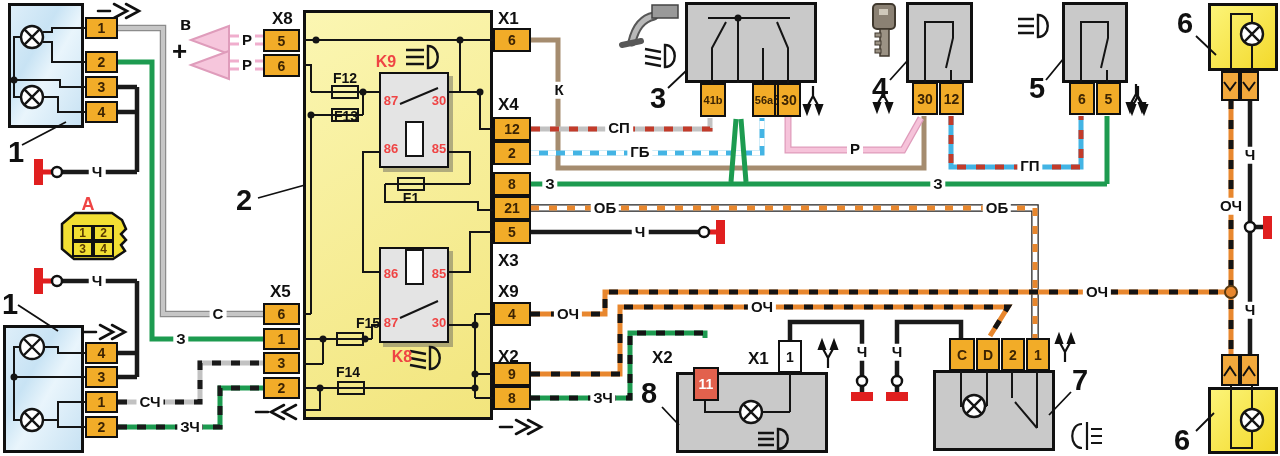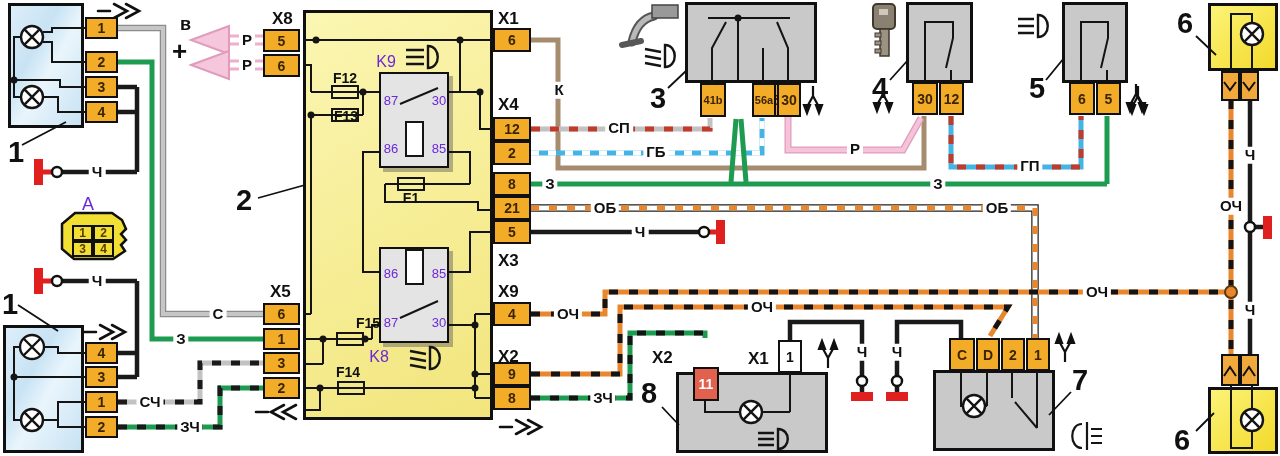--- a/index.html
+++ b/index.html
@@ -12,22 +12,22 @@
        color:#3c2403;font-weight:bold;font-size:14px;display:flex;align-items:center;
        justify-content:center;line-height:1}
   .pin.small{font-size:11px}
   .pin.white{background:#fff;color:#101010}
   .pin.red{background:#e2614d;color:#fff}
   .cell{position:absolute;box-sizing:border-box;border:2px solid #101010;background:#f2df33;
         color:#5a3a00;font-weight:bold;font-size:12px;display:flex;align-items:center;justify-content:center}
   .xlab{position:absolute;font-weight:bold;font-size:17px;color:#101010;line-height:1}
   .wlab{position:absolute;transform:translate(-50%,-50%);background:#fff;padding:0 3px;
         font-weight:bold;font-size:15px;color:#101010;line-height:1.1;white-space:nowrap}
-  .clab{position:absolute;transform:translate(-50%,-50%);font-weight:normal;font-size:13px;
-        color:#6d28d9;line-height:1;white-space:nowrap;background:transparent}
+  .clab{position:absolute;transform:translate(-50%,-50%);font-weight:bold;font-size:13px;
+        color:#ef4444;line-height:1;white-space:nowrap;background:transparent}
   .flab{position:absolute;transform:translate(-50%,-50%);font-weight:bold;font-size:14px;color:#101010;white-space:nowrap}
   .num{position:absolute;font-weight:bold;font-size:29px;color:#101010;line-height:1}
   .tlab{position:absolute;font-weight:bold;color:#101010;line-height:1}
   svg.layer{position:absolute;left:0;top:0}
 </style>
 </head>
 <body>
 
 <div class="canvas">
 
@@ -396,21 +396,21 @@
   <div class="xlab" style="left:270px;top:283px;">X5</div>
   <div class="xlab" style="left:498px;top:10px;">X1</div>
   <div class="xlab" style="left:498px;top:96px;">X4</div>
   <div class="xlab" style="left:498px;top:252px;">X3</div>
   <div class="xlab" style="left:498px;top:283px;">X9</div>
   <div class="xlab" style="left:498px;top:348px;">X2</div>
   <div class="xlab" style="left:652px;top:349px;">X2</div>
   <div class="xlab" style="left:748px;top:350px;">X1</div>
 
   <div class="clab" style="left:386px;top:62px;font-size:16px;">K9</div>
-  <div class="clab" style="left:379px;top:357px;font-size:16px;">K8</div>
+  <div class="clab" style="left:402px;top:357px;font-size:16px;">K8</div>
   <div class="clab" style="left:391px;top:100px;">87</div>
   <div class="clab" style="left:439px;top:100px;">30</div>
   <div class="clab" style="left:391px;top:148px;">86</div>
   <div class="clab" style="left:439px;top:148px;">85</div>
   <div class="clab" style="left:391px;top:273px;">86</div>
   <div class="clab" style="left:439px;top:273px;">85</div>
   <div class="clab" style="left:391px;top:322px;">87</div>
   <div class="clab" style="left:439px;top:322px;">30</div>
   <div class="flab" style="left:345px;top:78px;">F12</div>
   <div class="flab" style="left:346px;top:116px;">F13</div>
@@ -427,21 +427,21 @@
   <div class="wlab" style="left:1250px;top:310px;">Ч</div>
   <div class="wlab" style="left:218px;top:314px;">С</div>
   <div class="wlab" style="left:181px;top:339px;">З</div>
   <div class="wlab" style="left:550px;top:184px;">З</div>
   <div class="wlab" style="left:938px;top:184px;">З</div>
   <div class="wlab" style="left:150px;top:402px;">СЧ</div>
   <div class="wlab" style="left:190px;top:427px;">ЗЧ</div>
   <div class="wlab" style="left:603px;top:398px;">ЗЧ</div>
   <div class="wlab" style="left:559px;top:90px;">К</div>
   <div class="wlab" style="left:619px;top:128px;">СП</div>
-  <div class="wlab" style="left:656px;top:152px;text-align:center;">ГБ</div>
+  <div class="wlab" style="left:640px;top:152px;text-align:center;">ГБ</div>
   <div class="wlab" style="left:247px;top:40px;">Р</div>
   <div class="wlab" style="left:247px;top:65px;">Р</div>
   <div class="wlab" style="left:855px;top:149px;">Р</div>
   <div class="wlab" style="left:1030px;top:166px;">ГП</div>
   <div class="wlab" style="left:605px;top:208px;">ОБ</div>
   <div class="wlab" style="left:997px;top:208px;">ОБ</div>
   <div class="wlab" style="left:568px;top:314px;">ОЧ</div>
   <div class="wlab" style="left:762px;top:307px;">ОЧ</div>
   <div class="wlab" style="left:1097px;top:292px;">ОЧ</div>
   <div class="wlab" style="left:1231px;top:206px;">ОЧ</div>

